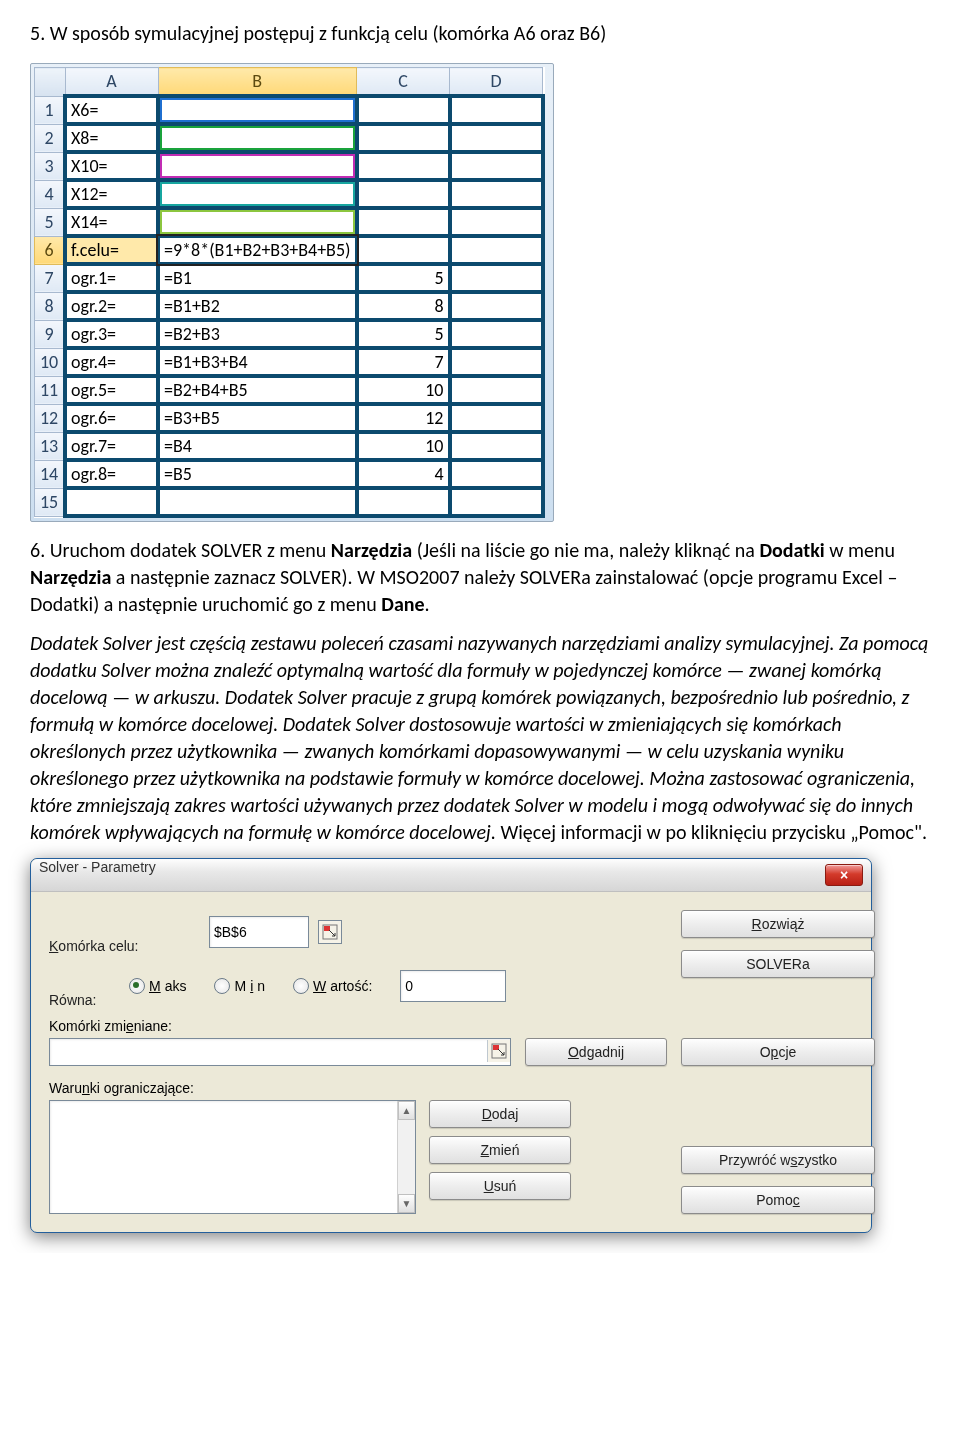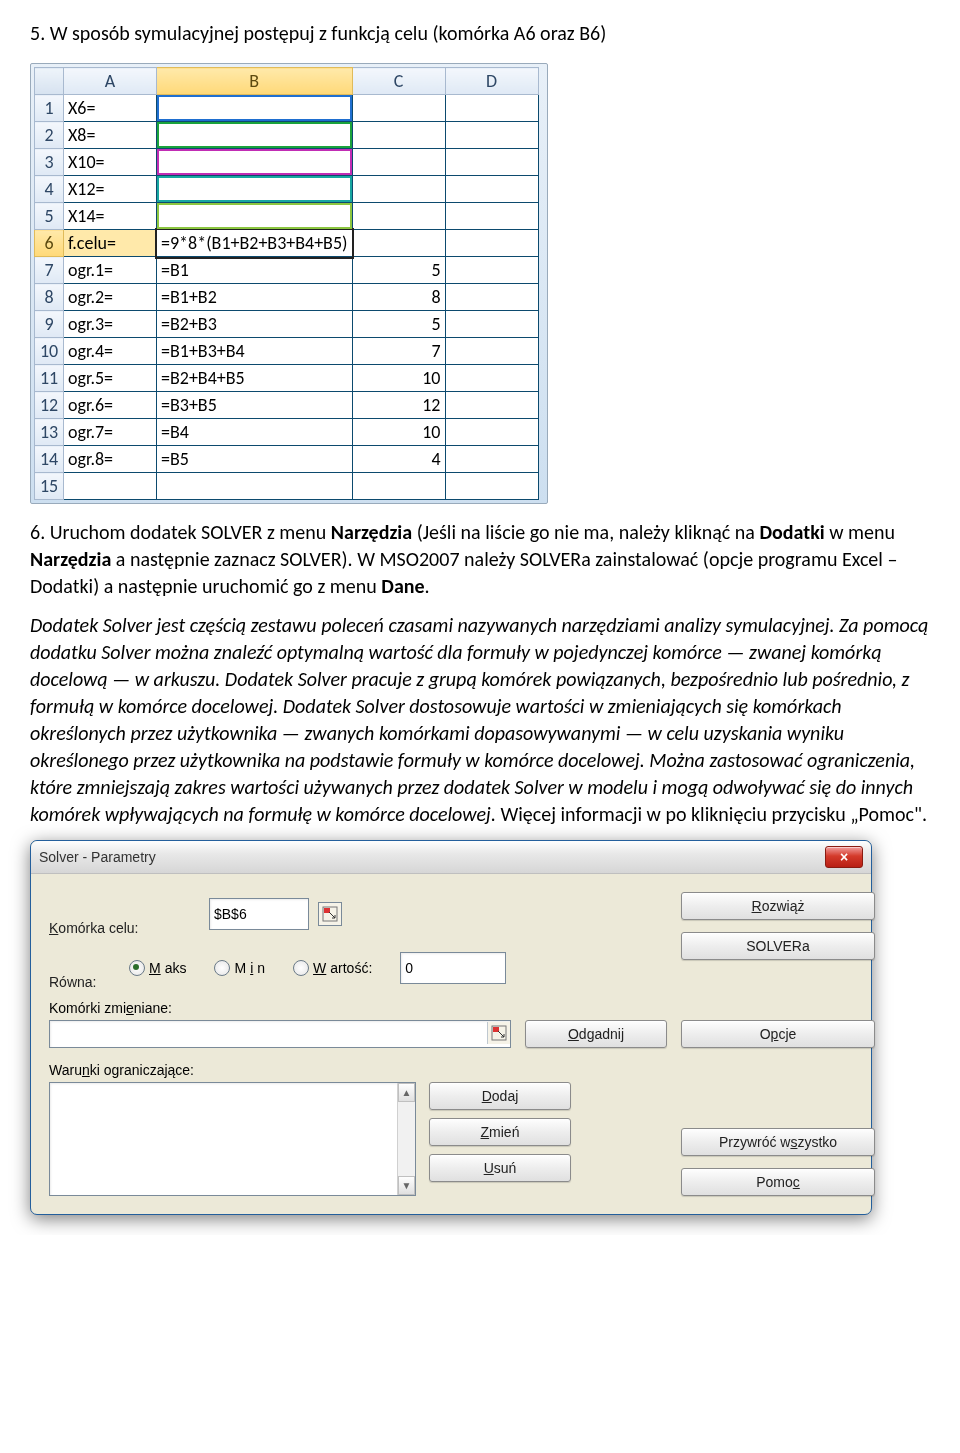--- a/index.html
+++ b/index.html
@@ -40,21 +40,21 @@
     border: 1px solid #a8b9cf;
     color: #2e4765;
     padding: 2px 0;
   }
   table.sheet th.corner { width:28px; background: linear-gradient(#eef4fa,#d6e2f0); }
   table.sheet th.colhead { width:92px; }
   table.sheet th.colhead.sel { background: linear-gradient(#ffe9aa,#ffd978); color:#5c4a10; border-color:#e0bb5a; }
   table.sheet th.rowhead { width:28px; text-align:center; }
   table.sheet th.rowhead.sel { background: linear-gradient(#ffe9aa,#ffd978); color:#5c4a10; border-color:#e0bb5a; }
   table.sheet td {
-    border: 1px solid #0c4a6e;
+    border: 4px solid #0c4a6e;
     height: 24px;
     padding: 0 4px;
     white-space: nowrap;
   }
   table.sheet td.lbl { text-align:left; }
   table.sheet td.val { text-align:right; }
   table.sheet td.mid { text-align:left; }
   
   .outline { position:relative; }
   .outline::after {
@@ -81,21 +81,21 @@
     font-family: Tahoma, Arial, sans-serif;
     font-size: 14px;
     position: relative;
   }
   .dlg-title {
     height: 32px;
     background: linear-gradient(#fefefe,#e8e8e8 40%,#d6d6d6);
     border-bottom: 1px solid #bfbfbf;
     border-radius: 7px 7px 0 0;
     display:flex;
-    align-items:center;
+    align-items:flex-start;
     padding: 0 8px;
     color:#333;
   }
   .dlg-close {
     position:absolute; right:8px; top:5px;
     width:36px; height:20px;
     background: linear-gradient(#f19d9d,#d43b2b 45%,#b81f14);
     border:1px solid #8a1b11;
     border-radius:3px;
     display:flex; align-items:center; justify-content:center;

